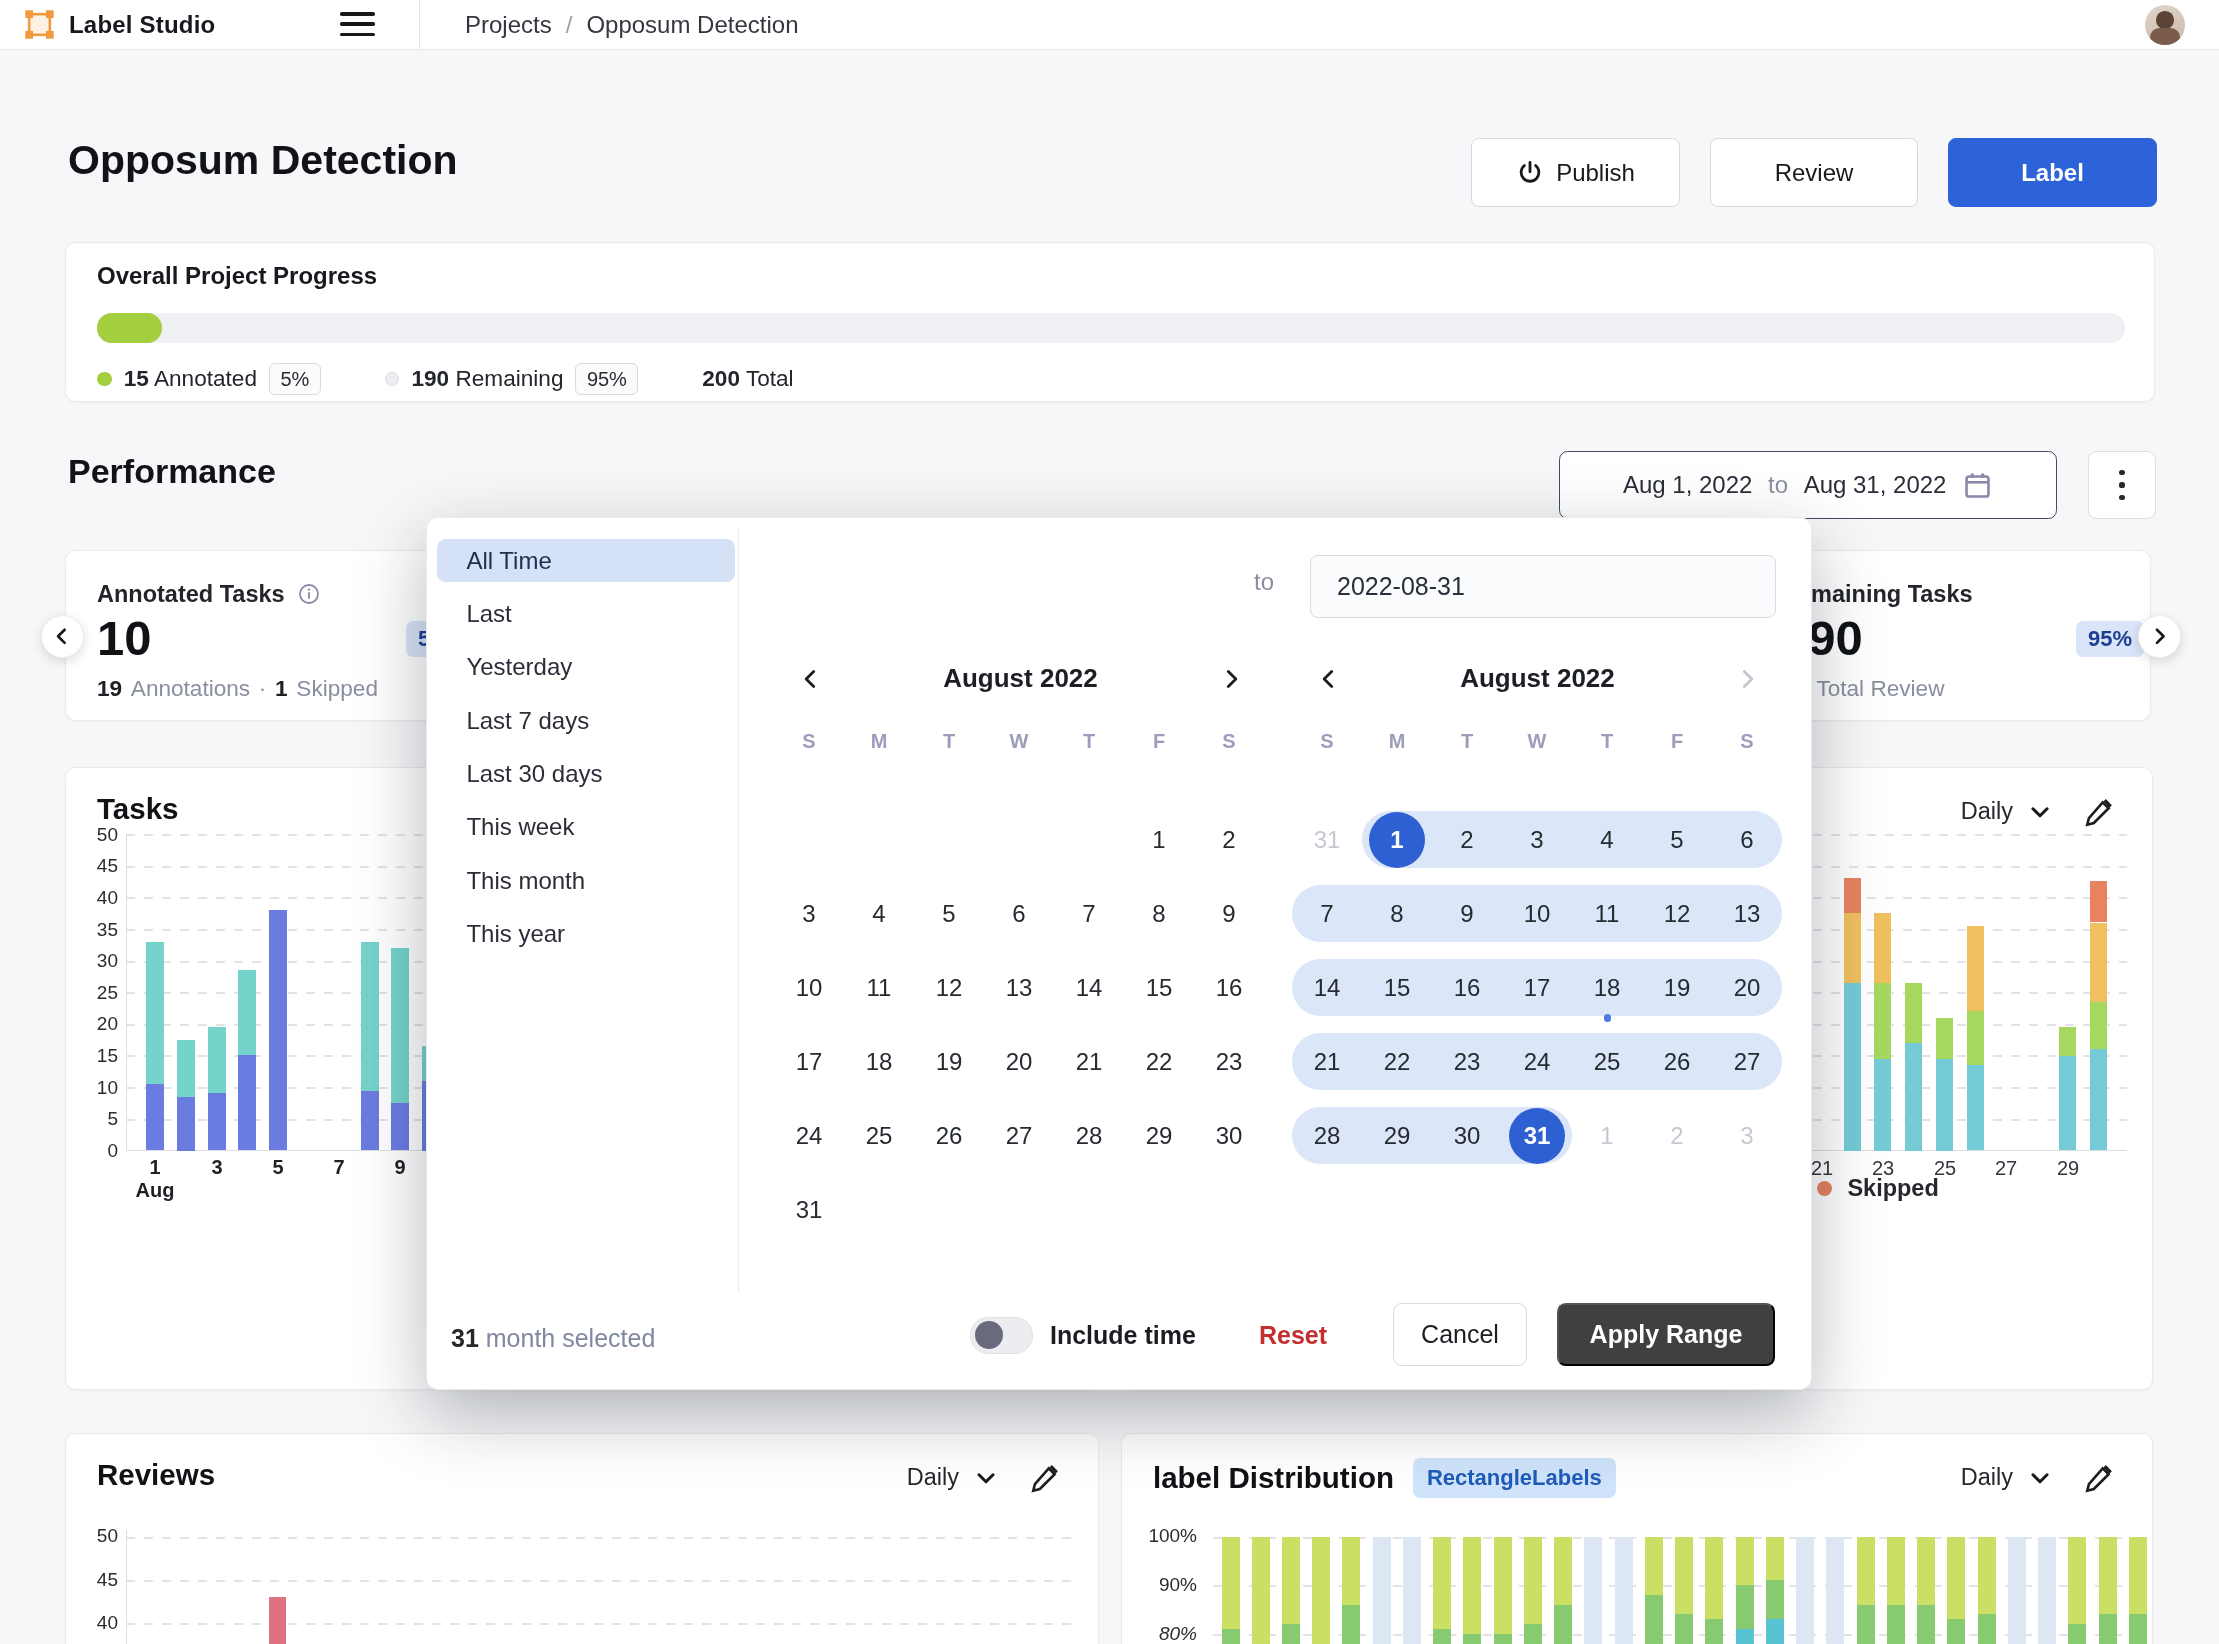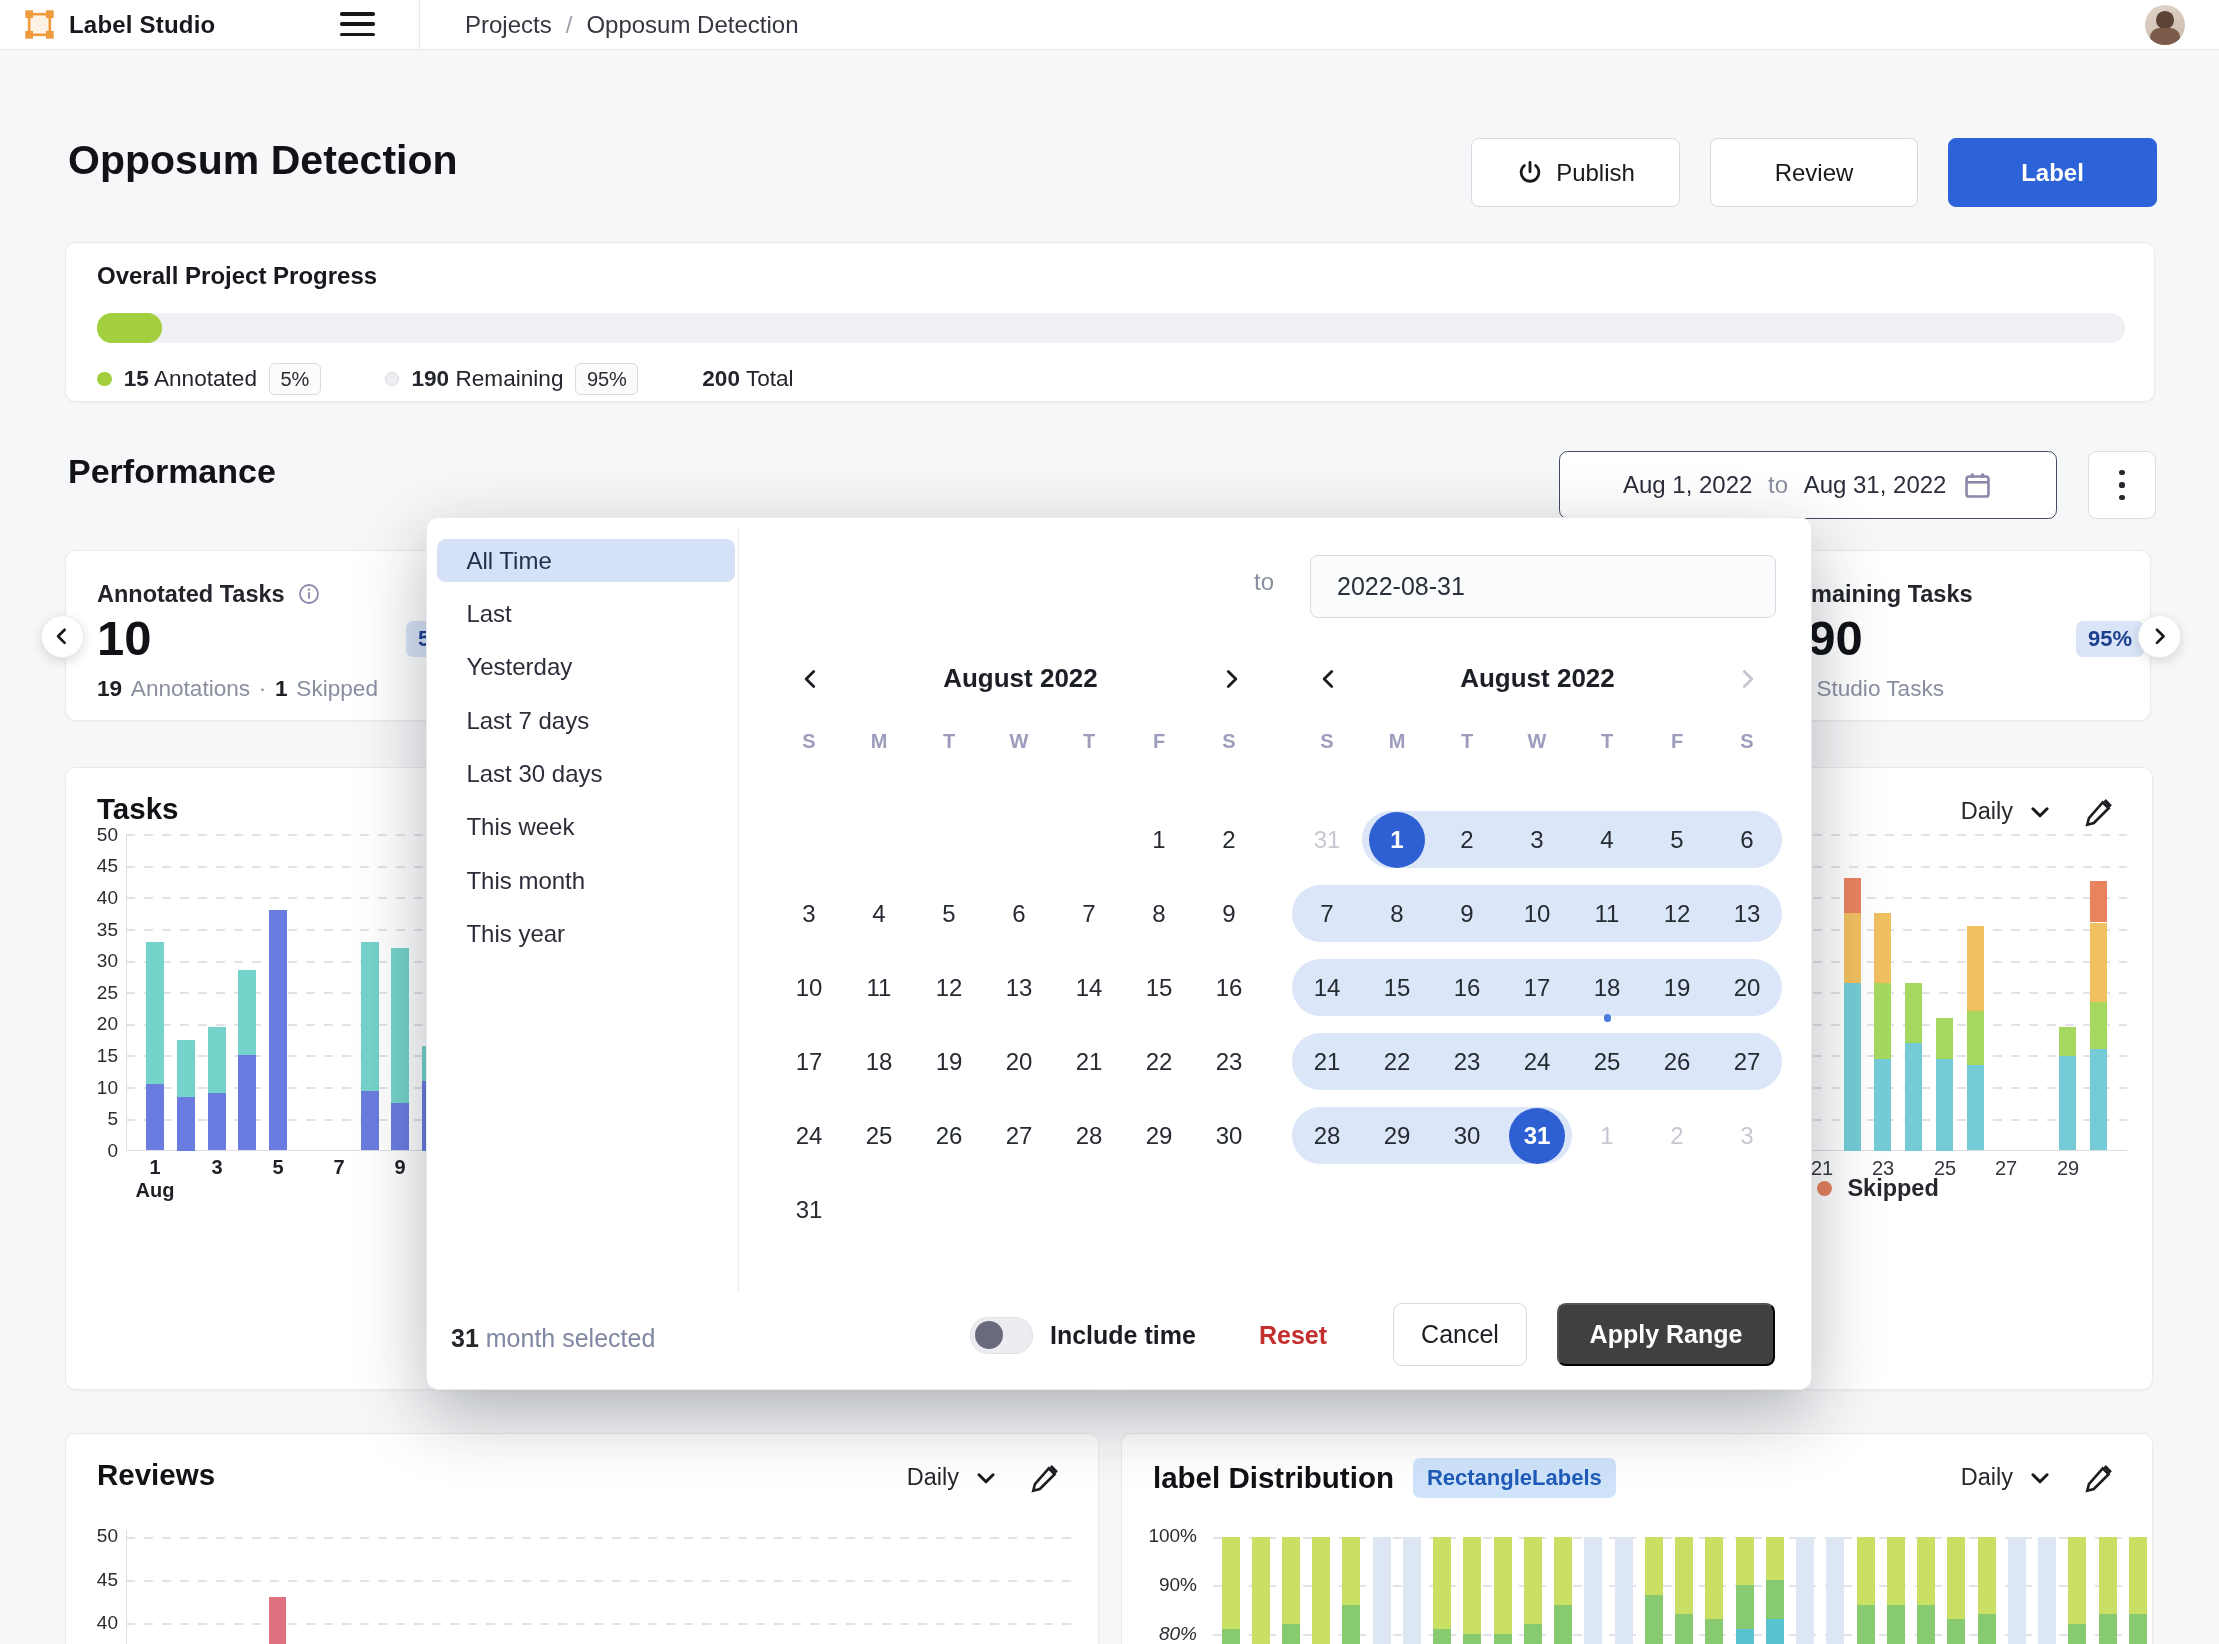--- a/index.html
+++ b/index.html
@@ -231,21 +231,21 @@
     </div>
   </section>
   <section class="card" id="stat-remaining">
     <div class="stat-title" style="left:266px;">
         <span>Remaining Tasks</span>
       </div>
     <div class="stat-value" style="left:266px;">190</div>
     <div class="pct-badge" style="left:561px;">95%</div>
     <div class="stat-sub" style="left:255px;">
       <b>200</b>
-        <span>Studio Tasks</span>
+        <span>Total Review</span>
     </div>
   </section>
   <button class="car-arrow" id="car-left">
     <svg width="22.6" height="22.6" viewBox="0 0 24 24" fill="none" stroke="#17191d" stroke-width="2.8" stroke-linecap="round" stroke-linejoin="round">
         <path d="M14.5 5l-7 7 7 7"></path>
       </svg>
   </button>
   <button class="car-arrow" id="car-right">
     <svg width="22.6" height="22.6" viewBox="0 0 24 24" fill="none" stroke="#17191d" stroke-width="2.8" stroke-linecap="round" stroke-linejoin="round">
         <path d="M9.5 5l7 7-7 7"></path>

